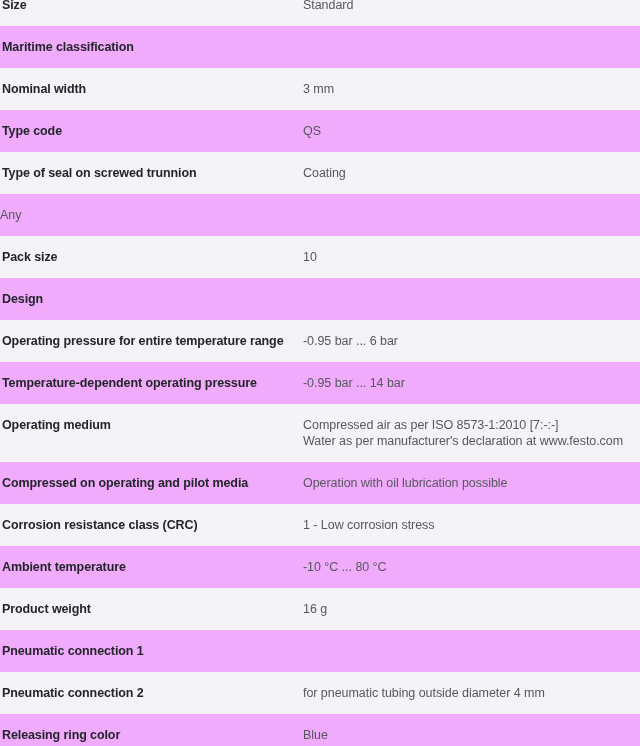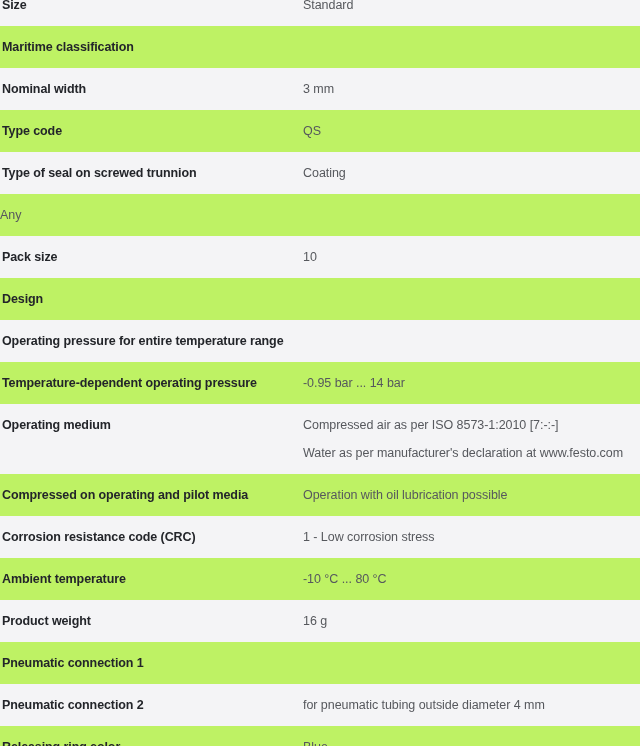--- a/index.html
+++ b/index.html
@@ -23,21 +23,21 @@
   }
 
   .spec-row {
     display: flex;
     align-items: flex-start;
     box-sizing: border-box;
     width: 640px;
     min-height: 42px;
     padding-top: 13px;
     padding-bottom: 13px;
-    background: #bef264;
+    background: #f0abfc;
   }
   .spec-row.shaded {
     background: #f4f4f6;
   }
 
   .spec-label {
     box-sizing: border-box;
     width: 303px;
     flex: 0 0 303px;
     padding-left: 2px;
@@ -59,21 +59,21 @@
     line-height: 16px;
     color: #56585d;
     letter-spacing: -0.05px;
     white-space: nowrap;
     overflow: hidden;
   }
   .spec-value .vline {
     display: block;
   }
   .spec-value .vline + .vline {
-    margin-top: 12px;
+    margin-top: 0;
   }
 </style>
 </head>
 <body>
 
 <div id="spec-table">
     <div class="spec-row shaded">
       <div class="spec-label">Size</div>
       <div class="spec-value">
         <span class="vline">Standard</span>
@@ -109,20 +109,23 @@
       <div class="spec-label">Pack size</div>
       <div class="spec-value">
         <span class="vline">10</span>
       </div>
     </div>
     <div class="spec-row">
       <div class="spec-label">Design</div>
     </div>
     <div class="spec-row shaded">
       <div class="spec-label">Operating pressure for entire temperature range</div>
+      <div class="spec-value">
+        <span class="vline">-0.95 bar ... 6 bar</span>
+      </div>
     </div>
     <div class="spec-row">
       <div class="spec-label">Temperature-dependent operating pressure</div>
       <div class="spec-value">
         <span class="vline">-0.95 bar ... 14 bar</span>
       </div>
     </div>
     <div class="spec-row shaded">
       <div class="spec-label">Operating medium</div>
       <div class="spec-value">
@@ -130,21 +133,21 @@
         <span class="vline">Water as per manufacturer's declaration at www.festo.com</span>
       </div>
     </div>
     <div class="spec-row">
       <div class="spec-label">Compressed on operating and pilot media</div>
       <div class="spec-value">
         <span class="vline">Operation with oil lubrication possible</span>
       </div>
     </div>
     <div class="spec-row shaded">
-      <div class="spec-label">Corrosion resistance code (CRC)</div>
+      <div class="spec-label">Corrosion resistance class (CRC)</div>
       <div class="spec-value">
         <span class="vline">1 - Low corrosion stress</span>
       </div>
     </div>
     <div class="spec-row">
       <div class="spec-label">Ambient temperature</div>
       <div class="spec-value">
         <span class="vline">-10 °C ... 80 °C</span>
       </div>
     </div>

